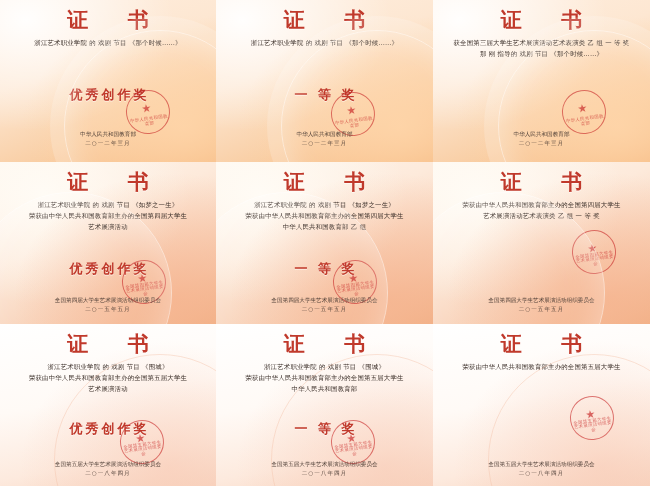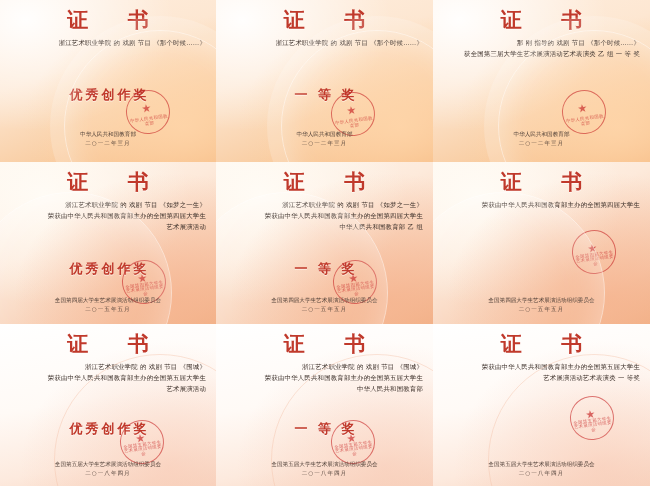--- a/index.html
+++ b/index.html
@@ -109,21 +109,21 @@
   }
   .line {
     font-size: 6.4px;
     line-height: 11px;
     color: #3a2e28;
     white-space: nowrap;
     overflow: hidden;
     text-align: center;
     letter-spacing: 0.2px;
   }
-  .line.left { text-align: right; }
+  .line.left { text-align: center; }
   .award {
     position: absolute;
     left: 0;
     right: 0;
     top: 86px;
     text-align: center;
     font-family: "DejaVu Serif", "Liberation Serif", serif;
     font-weight: bold;
     font-size: 13px;
     letter-spacing: 3px;
@@ -216,22 +216,22 @@
       </div>
       <div class="issuer">
         <div>中华人民共和国教育部</div>
         <div class="date">二○一二年三月</div>
       </div>
     </div>
 
     <div class="cert" style="width:217px;">
       <div class="cert-title">证 书</div>
       <div class="body-lines">
+        <div class="line left">获全国第三届大学生艺术展演活动艺术表演类   乙   组  一 等 奖</div>
         <div class="line left">那  刚      指导的  戏剧   节目 《那个时候……》</div>
-        <div class="line left">获全国第三届大学生艺术展演活动艺术表演类   乙   组  一 等 奖</div>
       </div>
       <div class="award"></div>
       <div class="seal" style="right:44px; bottom:28px;">
         <span class="star">★</span>
         <span class="seal-text">中华人民共和国教育部</span>
       </div>
       <div class="issuer">
         <div>中华人民共和国教育部</div>
         <div class="date">二○一二年三月</div>
       </div>
@@ -274,20 +274,21 @@
       <div class="issuer" style="bottom:10px;">
         <div>全国第四届大学生艺术展演活动组织委员会</div>
         <div class="date">二○一五年五月</div>
       </div>
     </div>
 
     <div class="cert" style="width:217px;">
       <div class="cert-title">证 书</div>
       <div class="body-lines">
         <div class="line left">荣获由中华人民共和国教育部主办的全国第四届大学生</div>
+        <div class="line left">艺术展演活动艺术表演类  乙   组   一 等 奖</div>
       </div>
       <div class="award" style="top:98px;"></div>
       <div class="seal" style="right:34px; bottom:50px;">
         <span class="star">★</span>
         <span class="seal-text">全国第四届大学生艺术展演活动组委会</span>
       </div>
       <div class="issuer" style="bottom:10px;">
         <div>全国第四届大学生艺术展演活动组织委员会</div>
         <div class="date">二○一五年五月</div>
       </div>
@@ -330,21 +331,20 @@
       <div class="issuer" style="bottom:8px;">
         <div>全国第五届大学生艺术展演活动组织委员会</div>
         <div class="date">二○一八年四月</div>
       </div>
     </div>
 
     <div class="cert" style="width:217px;">
       <div class="cert-title">证 书</div>
       <div class="body-lines">
         <div class="line left">荣获由中华人民共和国教育部主办的全国第五届大学生</div>
-        <div class="line left">艺术展演活动艺术表演类         一  等奖</div>
       </div>
       <div class="award" style="top:96px;"></div>
       <div class="seal" style="right:36px; bottom:46px;">
         <span class="star">★</span>
         <span class="seal-text">全国第五届大学生艺术展演活动组委会</span>
       </div>
       <div class="issuer" style="bottom:8px;">
         <div>全国第五届大学生艺术展演活动组织委员会</div>
         <div class="date">二○一八年四月</div>
       </div>

